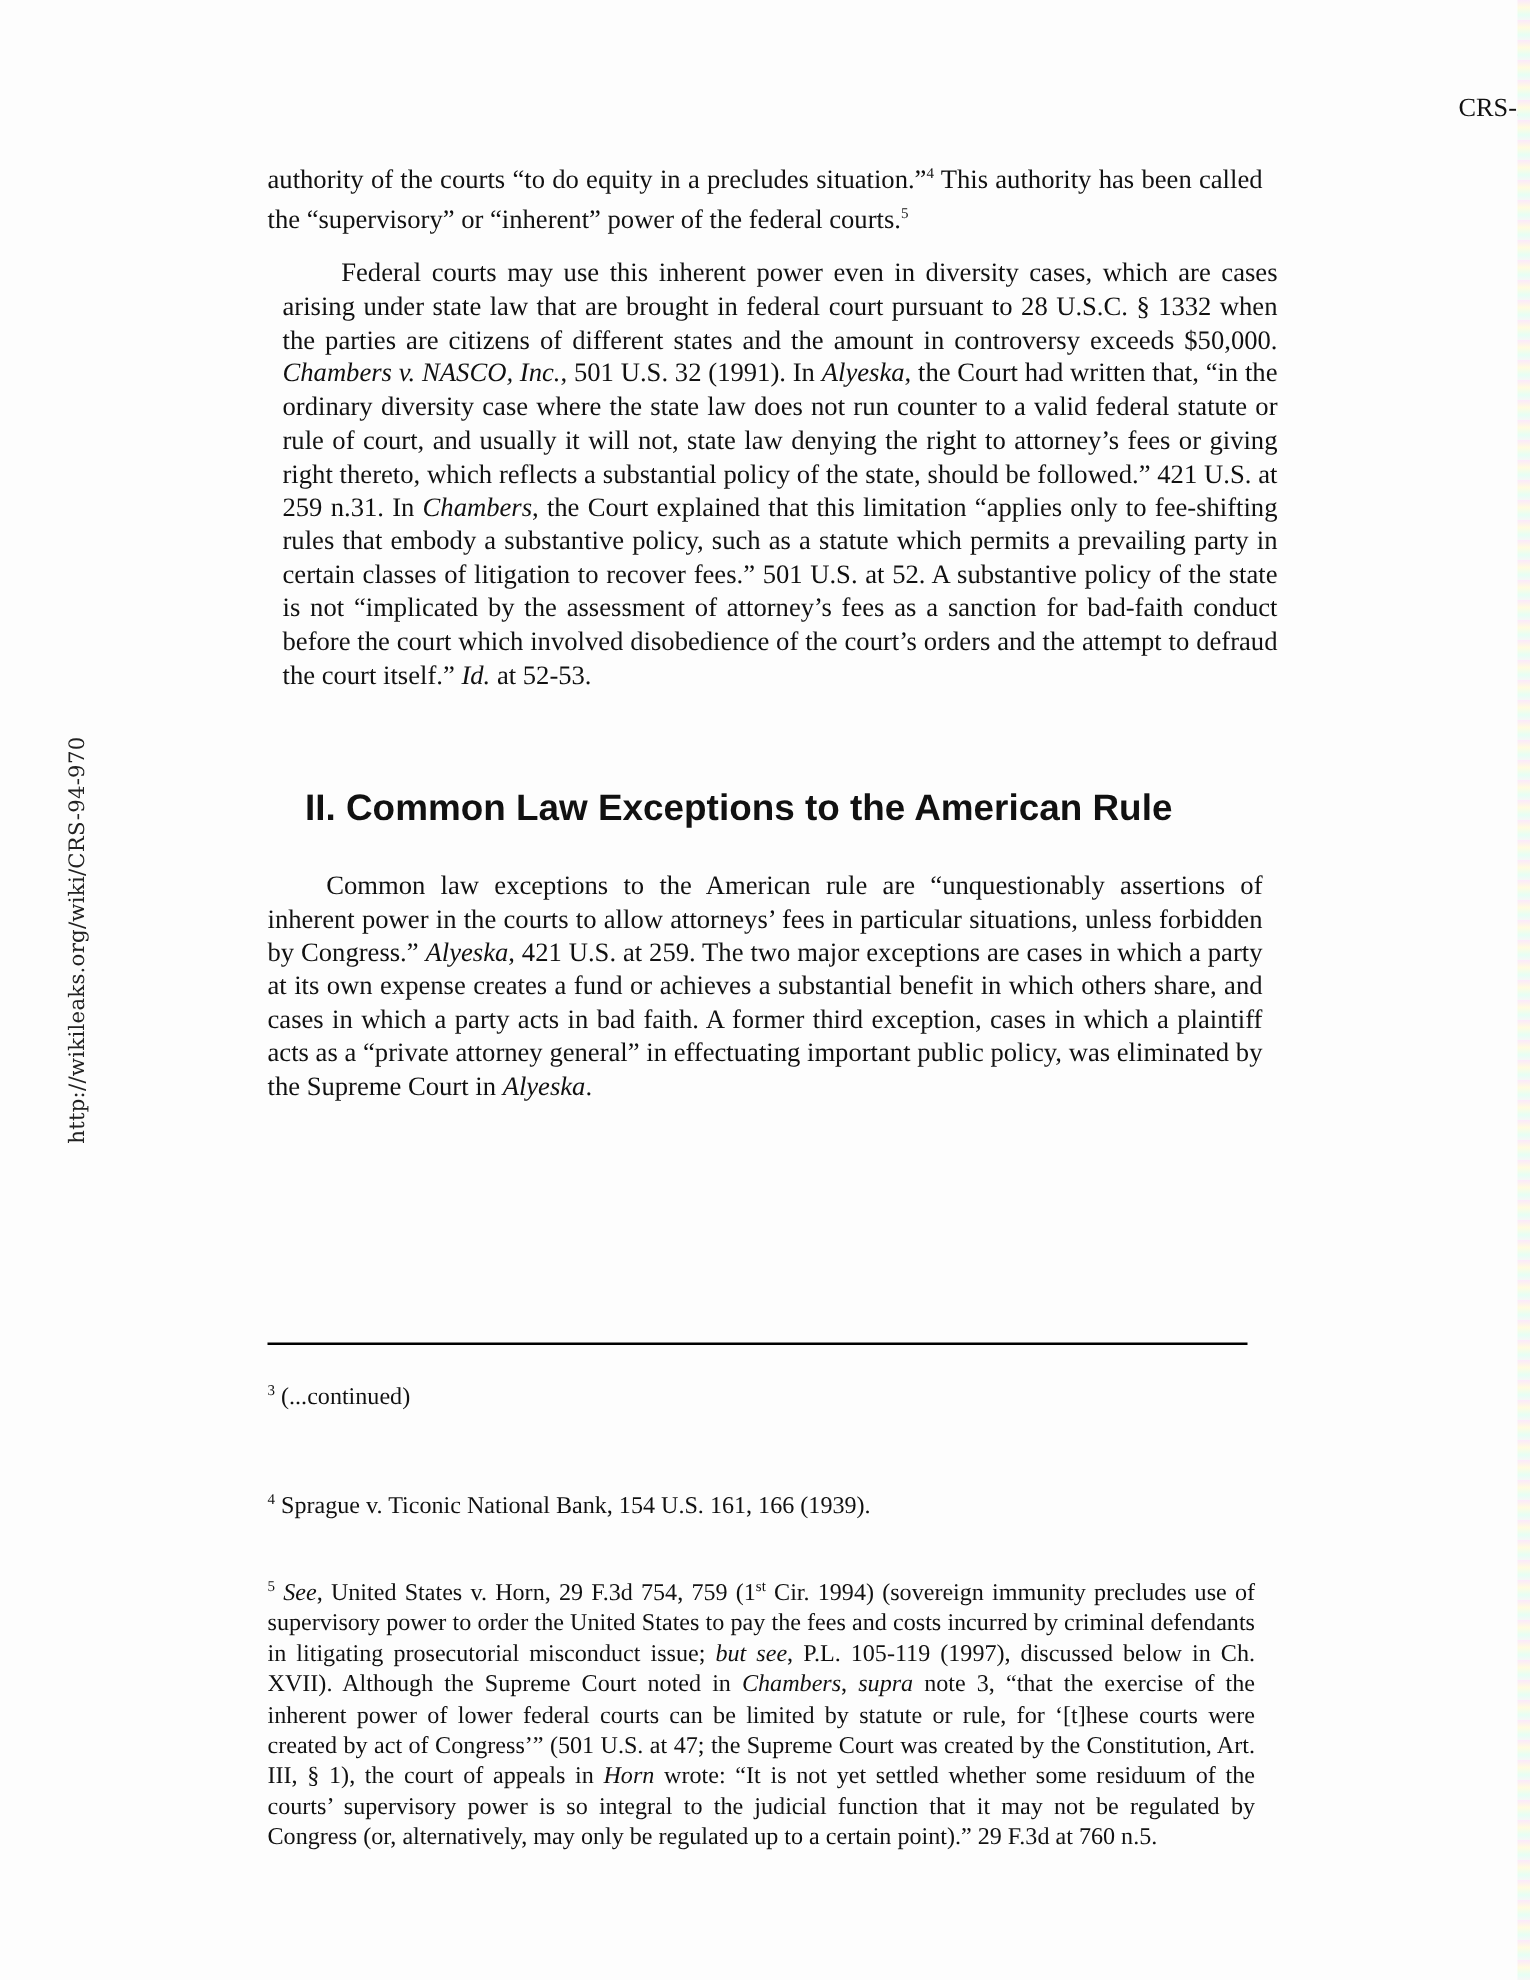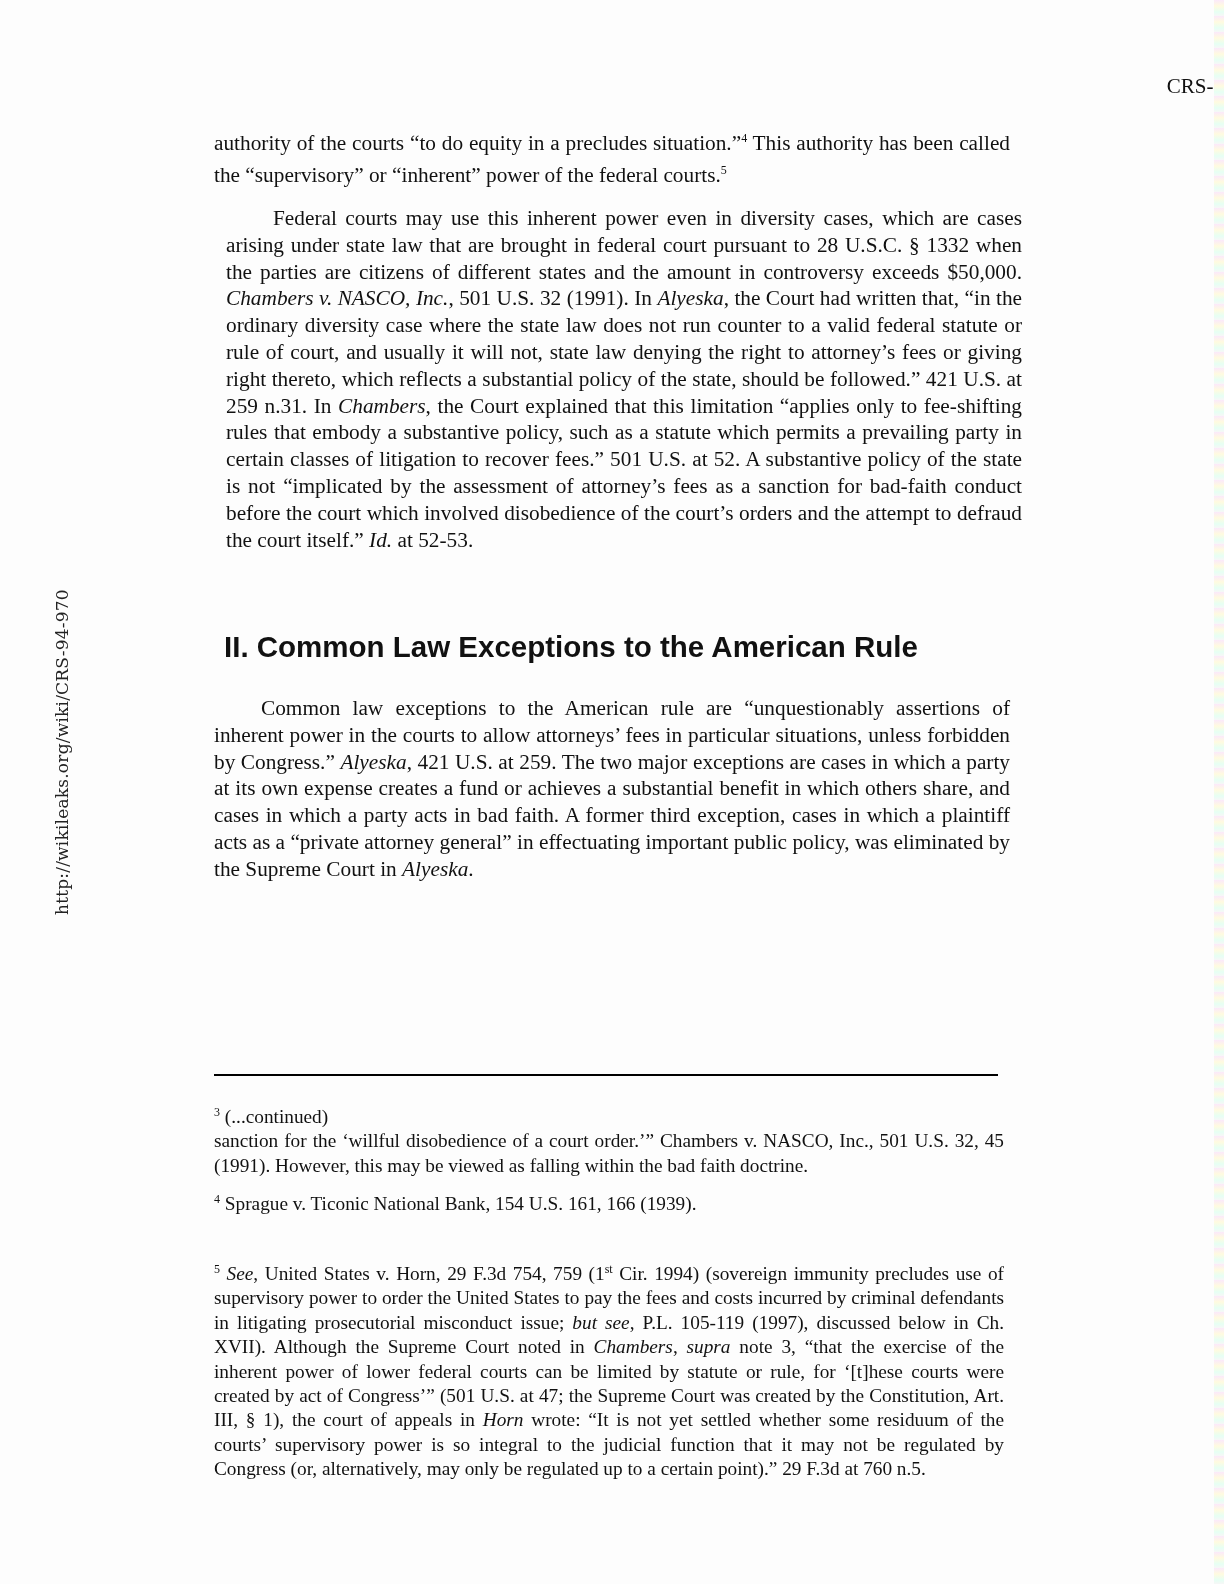--- a/index.html
+++ b/index.html
@@ -8,21 +8,21 @@
   .page-header { position: absolute; top: 74px; left: 0; width: 1224px; text-align: right;
                  font-size: 21px; }
   .side-url { position: absolute; left: 52px; top: 915px; transform-origin: 0 0;
               transform: rotate(-90deg); font-size: 17px; white-space: nowrap;
               font-family: "DejaVu Serif", serif; color: #222; letter-spacing: 0.2px; }
   .body-text { position: absolute; left: 214px; width: 796px; font-size: 21.3px; line-height: 26.8px; }
   .para { margin: 0; text-align: justify; }
   .indent { text-indent: 47px; }
   .p1 { top: 125px; }
   .p2 { top: 205px; margin-left: 12px; }
-  .heading { position: absolute; top: 630px; left: 224px; width: 780px;
+  .heading { position: absolute; top: 630px; left: 244px; width: 780px;
              font-family: "Liberation Sans", "DejaVu Sans", sans-serif; font-weight: bold;
              font-size: 29.5px; letter-spacing: 0px; }
   .p3 { top: 695px; }
   .rule { position: absolute; left: 214px; top: 1074px; width: 784px; height: 2px; background: #000; }
   .notes { position: absolute; left: 214px; width: 790px; font-size: 19.3px; line-height: 24.4px; }
   .n3 { top: 1100px; }
   .n4 { top: 1187px; }
   .n5 { top: 1223px; margin-top: 34px; }
   .fnmark { font-size: 12px; vertical-align: 7px; }
   .sup { font-size: 12px; vertical-align: 8px; }
@@ -54,21 +54,20 @@
 <div class="body-text p3">
   <p class="para indent">
     <span>Common law exceptions to the American rule are “unquestionably assertions of inherent power in the courts to allow attorneys’ fees in particular situations, unless forbidden by Congress.”  </span><i>Alyeska</i><span>, 421 U.S. at 259.  The two major exceptions are cases in which a party at its own expense creates a fund or achieves a substantial benefit in which others share, and cases in which a party acts in bad faith.  A former third exception, cases in which a plaintiff acts as a “private attorney general” in effectuating important public policy, was eliminated by the Supreme Court in </span><i>Alyeska</i><span>.</span>
   </p>
 </div>
 
 <div class="rule"></div>
 
 <div class="notes n3">
   <div><span class="fnmark">3</span><span> (...continued)</span></div>
-  <div class="para">sanction for the ‘willful disobedience of a court order.’” Chambers v. NASCO, Inc., 501 U.S. 32, 45 (1991).  However, this may be viewed as falling within the bad faith doctrine.</div>
 </div>
 
 <div class="notes n4">
   <span class="fnmark">4</span><span> Sprague v. Ticonic National Bank, 154 U.S. 161, 166 (1939).</span>
 </div>
 
 <div class="notes n5">
   <p class="para" style="margin:0;">
     <span class="fnmark">5</span>
     <i>See</i><span>, United States v. Horn, 29 F.3d 754, 759 (1</span><span class="fnmark">st</span><span> Cir. 1994) (sovereign immunity precludes use of supervisory power to order the United States to pay the fees and costs incurred by criminal defendants in litigating prosecutorial misconduct issue; </span><i>but see</i><span>, P.L. 105-119 (1997), discussed below in Ch. XVII).  Although the Supreme Court noted in </span><i>Chambers</i><span>, </span><i>supra</i><span> note 3, “that the exercise of the inherent power of lower federal courts can be limited by statute or rule, for ‘[t]hese courts were created by act of Congress’” (501 U.S. at 47; the Supreme Court was created by the Constitution, Art. III, § 1), the court of appeals in </span><i>Horn</i><span> wrote: “It is not yet settled whether some residuum of the courts’ supervisory power is so integral to the judicial function that it may not be regulated by Congress (or, alternatively, may only be regulated up to a certain point).”  29 F.3d at 760 n.5.</span>

